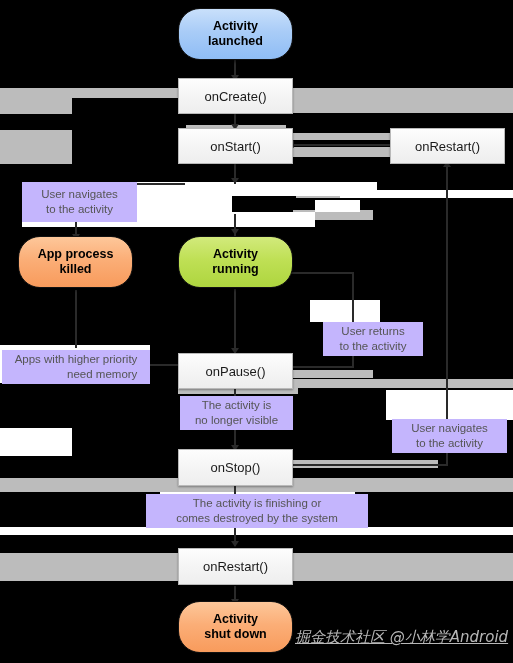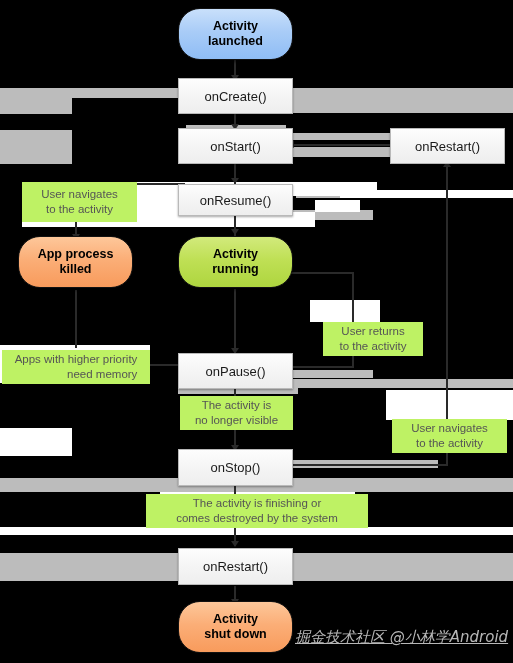--- a/index.html
+++ b/index.html
@@ -64,21 +64,21 @@
     justify-content: center;
     font-size: 13px;
     color: #1a1a1a;
     box-sizing: border-box;
     box-shadow: 0 1px 2px rgba(0,0,0,0.35);
   }
 
   
   .edge-label {
     position: absolute;
-    background: #bef264;
+    background: #c4b5fd;
     color: #555555;
     font-size: 11.5px;
     line-height: 15px;
     text-align: center;
     display: flex;
     align-items: center;
     justify-content: center;
     box-sizing: border-box;
     white-space: pre-line;
   }
@@ -206,23 +206,20 @@
   </div>
 
   <div class="method" style="left:178px; top:128px; width:115px; height:36px;">
     <span>onStart()</span>
   </div>
 
   <div class="method" style="left:390px; top:128px; width:115px; height:36px;">
     <span>onRestart()</span>
   </div>
 
-  <div class="method" style="left:178px; top:184px; width:115px; height:32px;">
-    <span>onResume()</span>
-  </div>
 
   <div class="method" style="left:178px; top:353px; width:115px; height:36px;">
     <span>onPause()</span>
   </div>
 
   <div class="method" style="left:178px; top:449px; width:115px; height:37px;">
     <span>onStop()</span>
   </div>
 
   <div class="method" style="left:178px; top:548px; width:115px; height:37px;">

